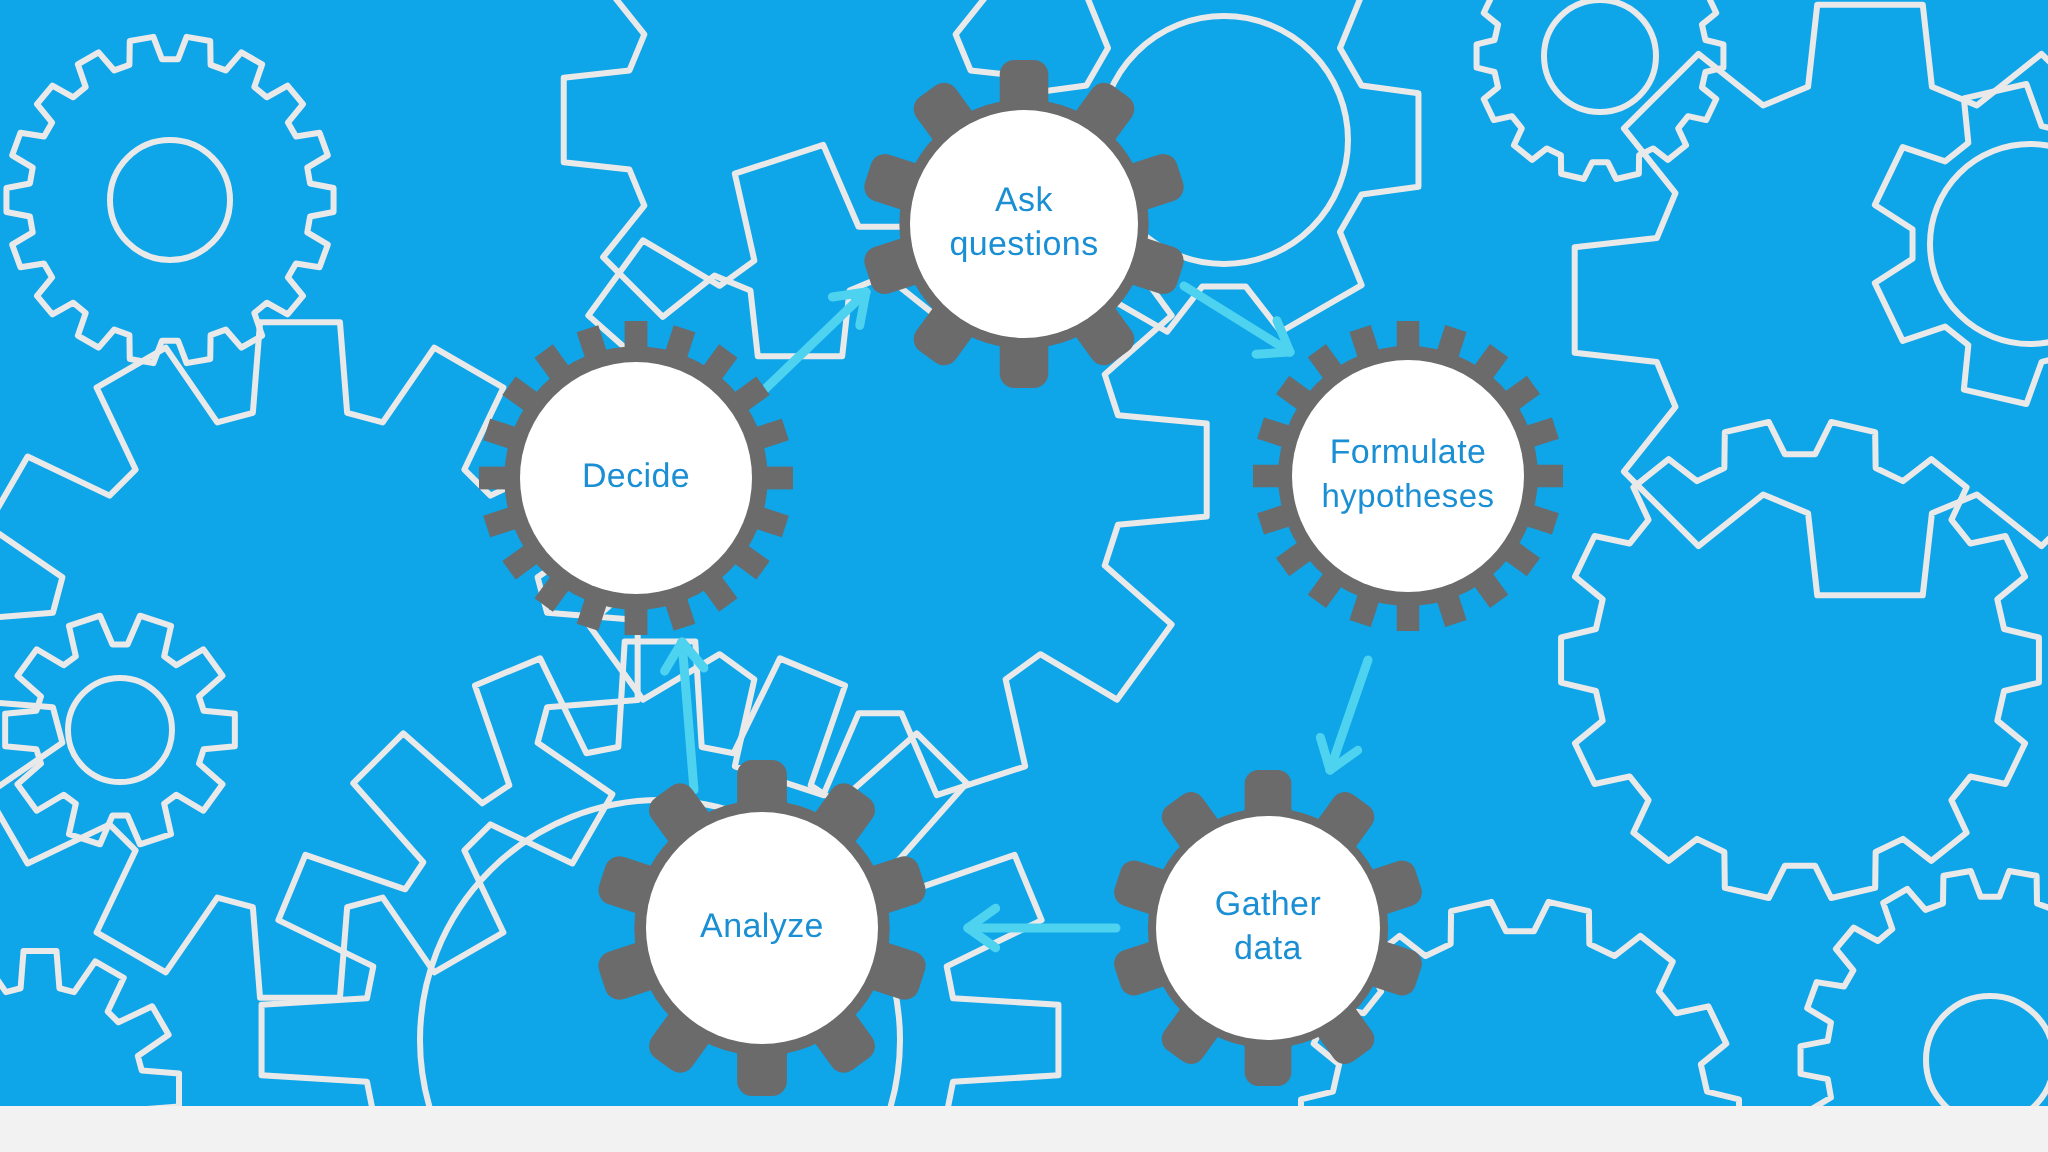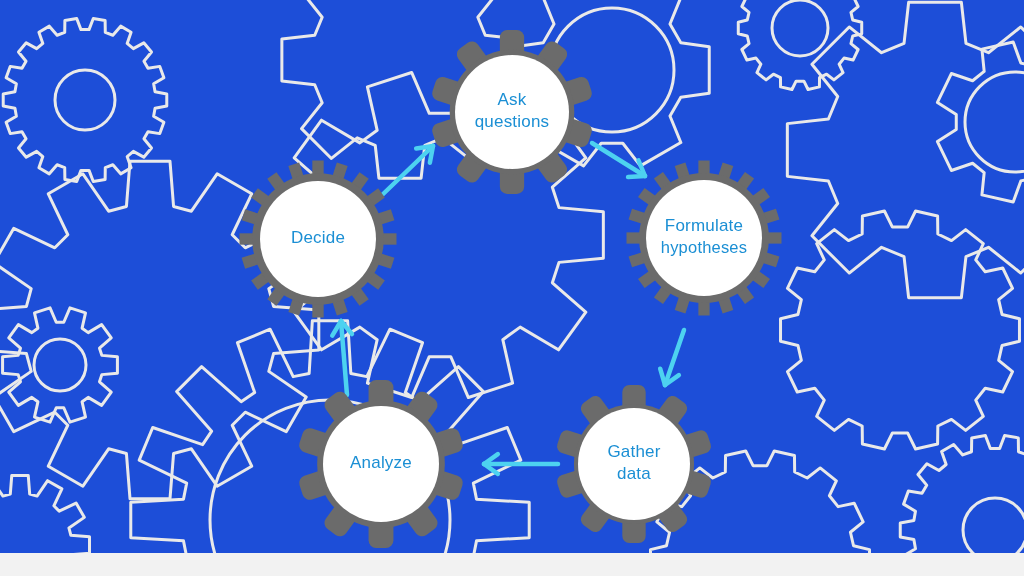--- a/index.html
+++ b/index.html
@@ -4,21 +4,21 @@
 <style>
   html, body {
     margin: 0;
     padding: 0;
     background: #f2f2f2;
   }
   #stage {
     position: relative;
     width: 1024px;
     height: 553px;
-    background: #1d4ed8;
+    background: #0ea5e9;
     overflow: hidden;
     font-family: "Liberation Sans", sans-serif;
   }
   #bg-layer, #main-layer {
     position: absolute;
     left: 0;
     top: 0;
     width: 1024px;
     height: 576px;
   }

